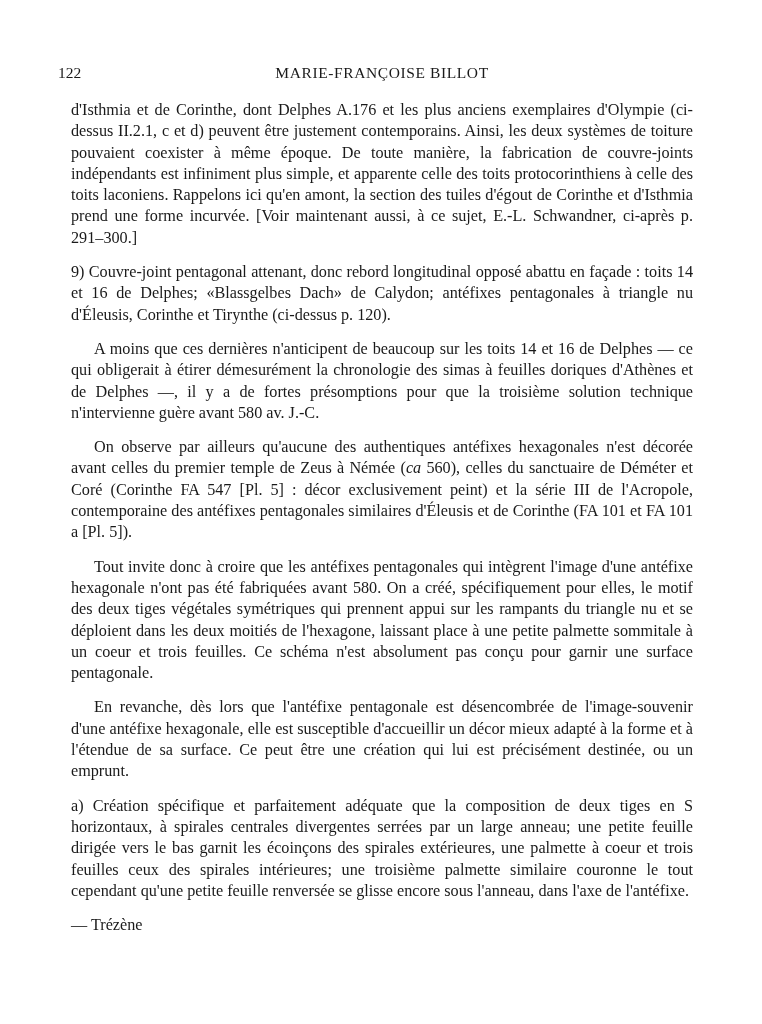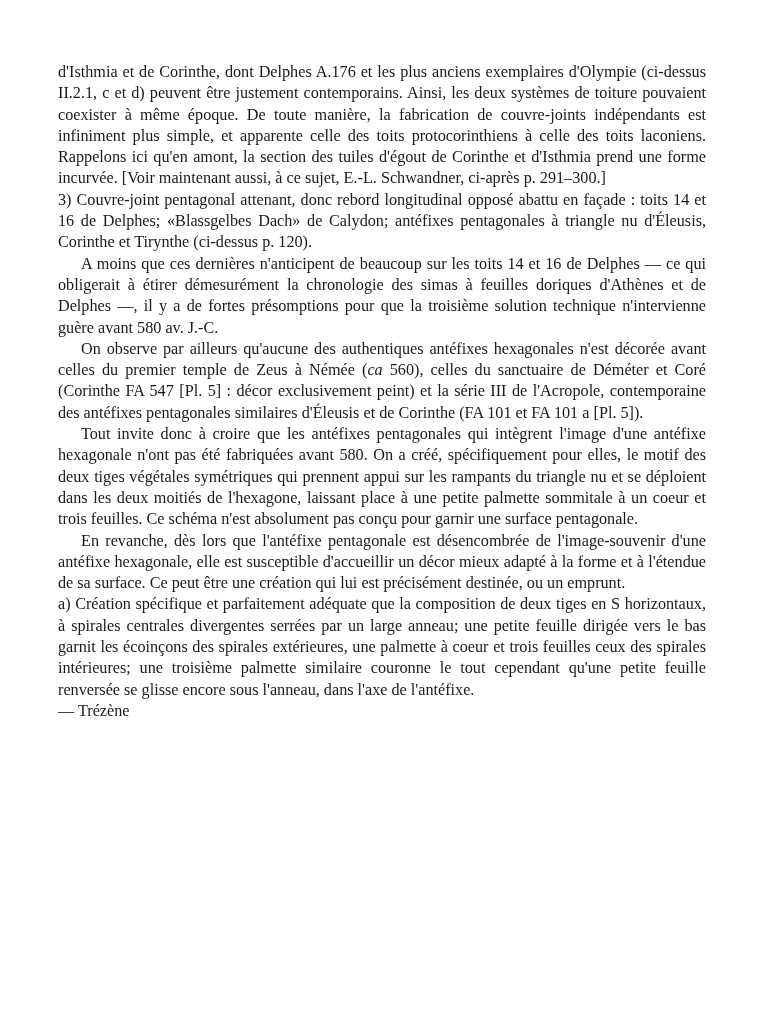--- a/index.html
+++ b/index.html
@@ -35,41 +35,45 @@
     text-align: center;
     letter-spacing: 0.6px;
   }
   .bodytext {
     font-size: 16.2px;
     line-height: 21.3px;
     text-align: justify;
     hyphens: auto;
     -webkit-hyphens: auto;
   }
-  .bodytext p { margin: 0; }
+  .bodytext p { margin: 13px; }
   .indent { text-indent: 23px; }
   .it { font-style: italic; }
   .sectionhead { margin-top: 21px !important; }
   .footnote {
     font-size: 14px;
     line-height: 19px;
     margin-top: 7px !important;
     text-indent: 18px;
     text-align: justify;
   }
 </style>
 </head>
 <body>
 
 <div class="page">
 
+  <div class="runhead">
+    <span class="pageno">122</span>
+    <div class="runtitle">MARIE-FRANÇOISE BILLOT</div>
+  </div>
 
   <div class="bodytext">
     <p>d'Isthmia et de Corinthe, dont Delphes A.176 et les plus anciens exemplaires d'Olympie (ci-dessus II.2.1, c et d) peuvent être justement contemporains. Ainsi, les deux systèmes de toiture pouvaient coexister à même époque. De toute manière, la fabrication de couvre-joints indépendants est infiniment plus simple, et apparente celle des toits protocorinthiens à celle des toits laconiens. Rappelons ici qu'en amont, la section des tuiles d'égout de Corinthe et d'Isthmia prend une forme incurvée. [Voir maintenant aussi, à ce sujet, E.-L. Schwandner, ci-après p. 291–300.]</p>
-    <p>3) Couvre-joint pentagonal attenant, donc rebord longitudinal opposé abattu en façade : toits 14 et 16 de Delphes; «Blassgelbes Dach» de Calydon; antéfixes pentagonales à triangle nu d'Éleusis, Corinthe et Tirynthe (ci-dessus p. 120).</p>
+    <p>9) Couvre-joint pentagonal attenant, donc rebord longitudinal opposé abattu en façade : toits 14 et 16 de Delphes; «Blassgelbes Dach» de Calydon; antéfixes pentagonales à triangle nu d'Éleusis, Corinthe et Tirynthe (ci-dessus p. 120).</p>
     <p class="indent">A moins que ces dernières n'anticipent de beaucoup sur les toits 14 et 16 de Delphes — ce qui obligerait à étirer démesurément la chronologie des simas à feuilles doriques d'Athènes et de Delphes —, il y a de fortes présomptions pour que la troisième solution technique n'intervienne guère avant 580 av. J.-C.</p>
     <p class="indent"><span>On observe par ailleurs qu'aucune des authentiques antéfixes hexagonales n'est décorée avant celles du premier temple de Zeus à Némée (</span><span class="it">ca</span><span> 560), celles du sanctuaire de Déméter et Coré (Corinthe FA 547 [Pl. 5] : décor exclusivement peint) et la série III de l'Acropole, contemporaine des antéfixes pentagonales similaires d'Éleusis et de Corinthe (FA 101 et FA 101 a [Pl. 5]).</span></p>
     <p class="indent">Tout invite donc à croire que les antéfixes pentagonales qui intègrent l'image d'une antéfixe hexagonale n'ont pas été fabriquées avant 580. On a créé, spécifiquement pour elles, le motif des deux tiges végétales symétriques qui prennent appui sur les rampants du triangle nu et se déploient dans les deux moitiés de l'hexagone, laissant place à une petite palmette sommitale à un coeur et trois feuilles. Ce schéma n'est absolument pas conçu pour garnir une surface pentagonale.</p>
 
 
     <p class="indent">En revanche, dès lors que l'antéfixe pentagonale est désencombrée de l'image-souvenir d'une antéfixe hexagonale, elle est susceptible d'accueillir un décor mieux adapté à la forme et à l'étendue de sa surface. Ce peut être une création qui lui est précisément destinée, ou un emprunt.</p>
     <p>a) Création spécifique et parfaitement adéquate que la composition de deux tiges en S horizontaux, à spirales centrales divergentes serrées par un large anneau; une petite feuille dirigée vers le bas garnit les écoinçons des spirales extérieures, une palmette à coeur et trois feuilles ceux des spirales intérieures; une troisième palmette similaire couronne le tout cependant qu'une petite feuille renversée se glisse encore sous l'anneau, dans l'axe de l'antéfixe.</p>
     <p>— Trézène</p>
 
   </div>

